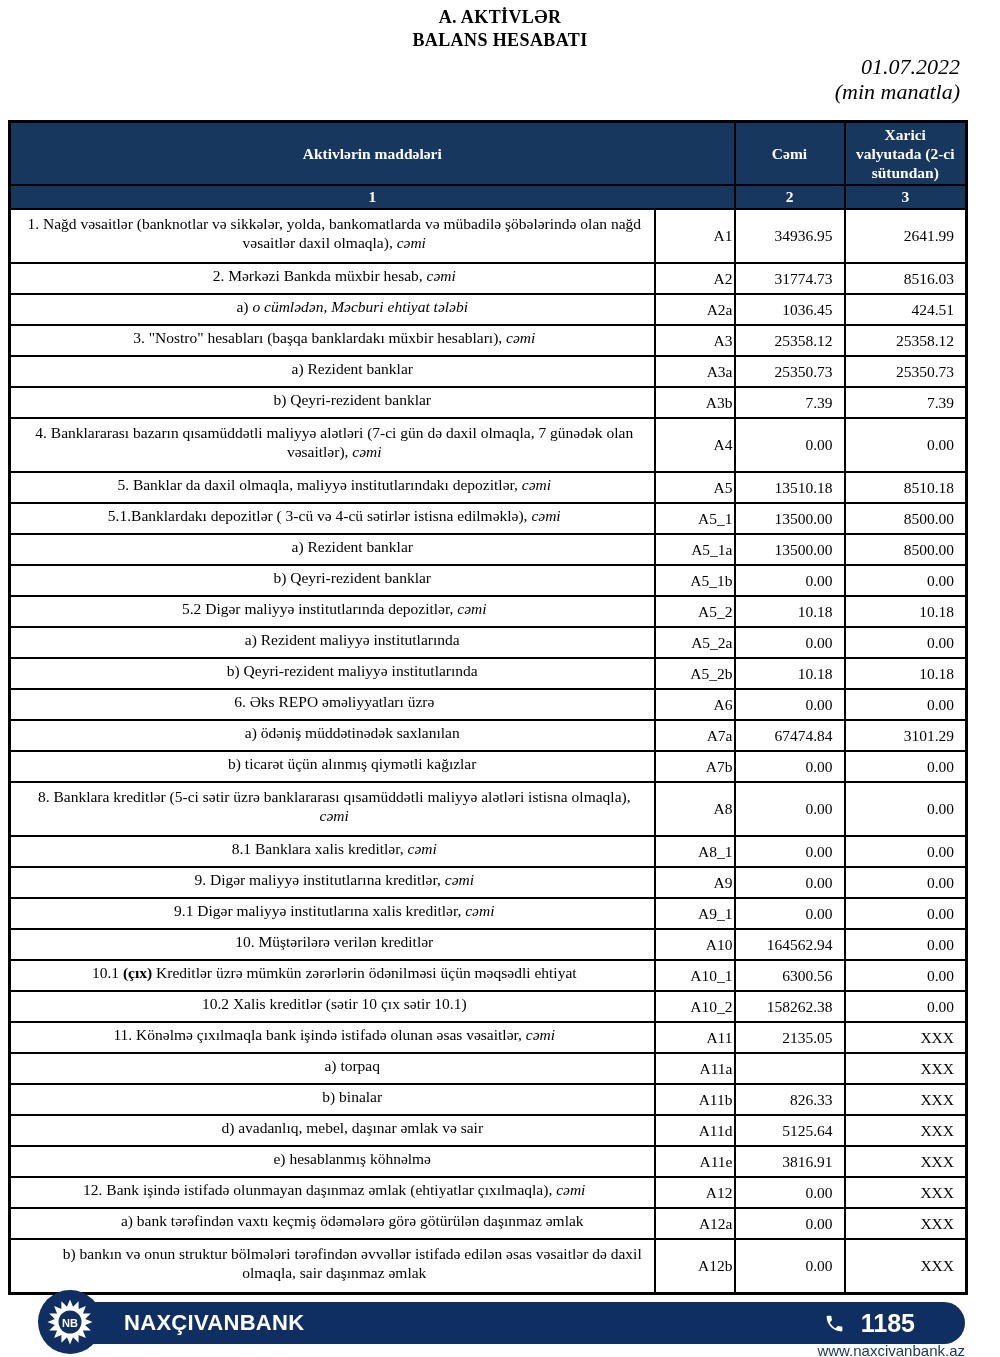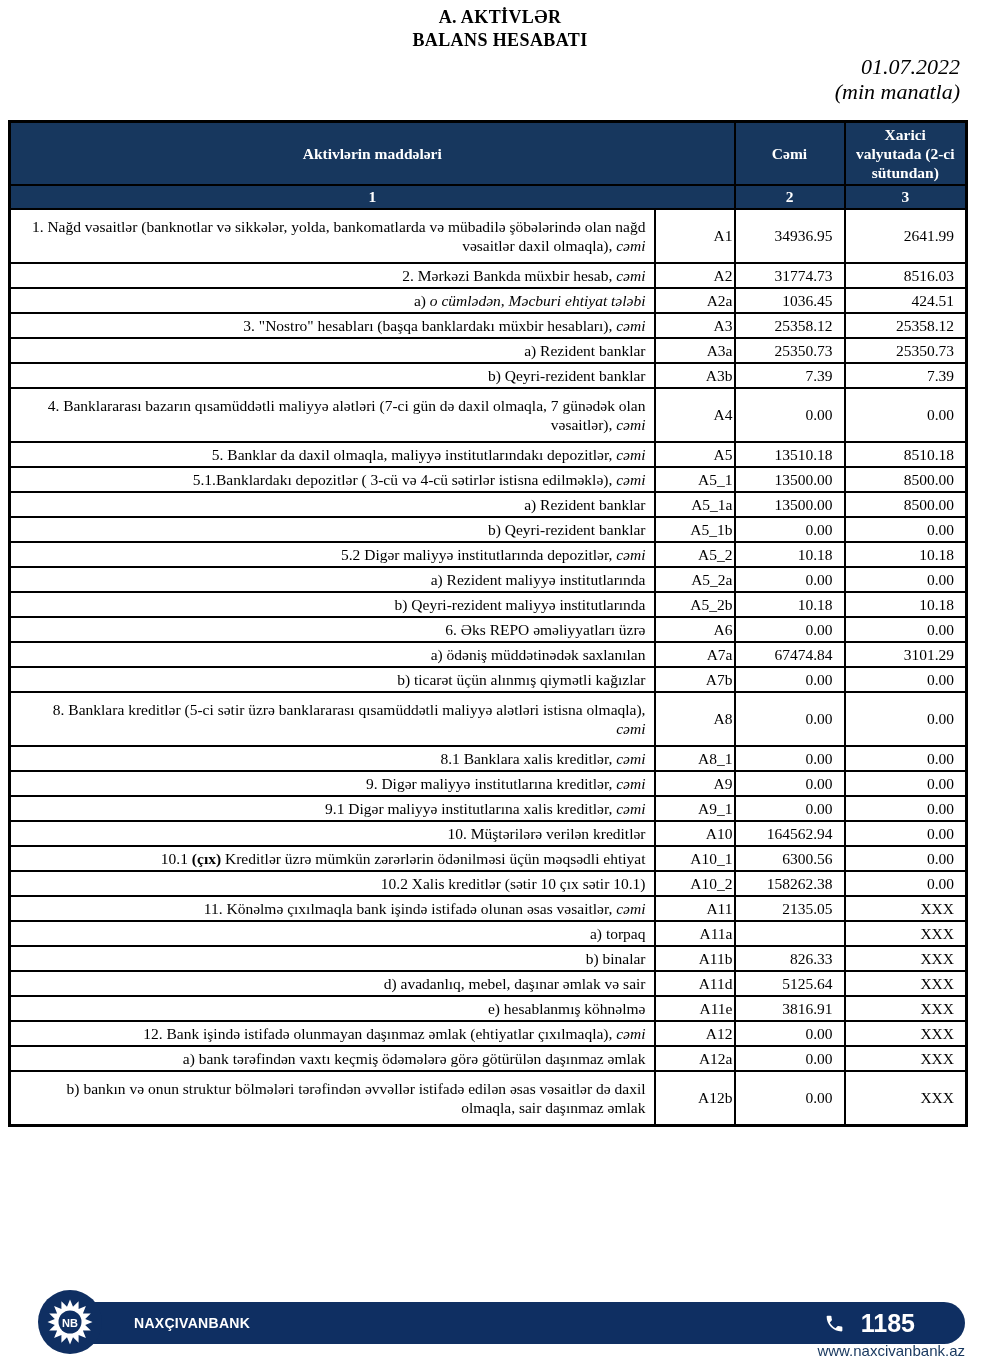--- a/index.html
+++ b/index.html
@@ -52,43 +52,43 @@
   }
   thead th {
     background: #17375E;
     color: #ffffff;
     font-weight: bold;
   }
   tr.head th { height: 62px; line-height: 19px; padding: 2px 6px; text-align: center; }
   tr.nums th { height: 24px; text-align: center; }
   tbody tr { height: 20px; }
   tbody tr.tall { height: 54px; }
-  td.label { padding: 2px 8px 2px 12px; text-align: right; line-height: 19px; margin-top: 24px; }
+  td.label { padding: 2px 8px 8px 12px; text-align: center; line-height: 19px; margin-top: 24px; }
   td.label.indent { text-indent: 36px; }
   td.code { text-align: right; }
   td.val { text-align: right; padding-right: 11px; }
   .seg-i { font-style: italic; }
   .seg-b { font-weight: bold; }
 
   
   .footer-bar {
     position: absolute;
     left: 58px; top: 1302px;
     width: 907px; height: 42px;
     background: #0F2F62;
     border-radius: 0 26px 26px 0;
   }
   .brand {
     position: absolute;
-    left: 76px; top: 0;
+    left: 66px; top: 0;
     height: 42px; line-height: 42px;
     color: #ffffff;
     font-family: "Liberation Sans", sans-serif;
     font-weight: bold;
-    font-size: 14px;
+    font-size: 22px;
     letter-spacing: 0.3px;
     white-space: nowrap;
   }
   .brand .brand-bold { font-weight: 900; }
   .phone-group {
     position: absolute;
     right: 50px; top: 0;
     height: 42px;
     display: flex; align-items: center; gap: 16px;
     color: #ffffff;

